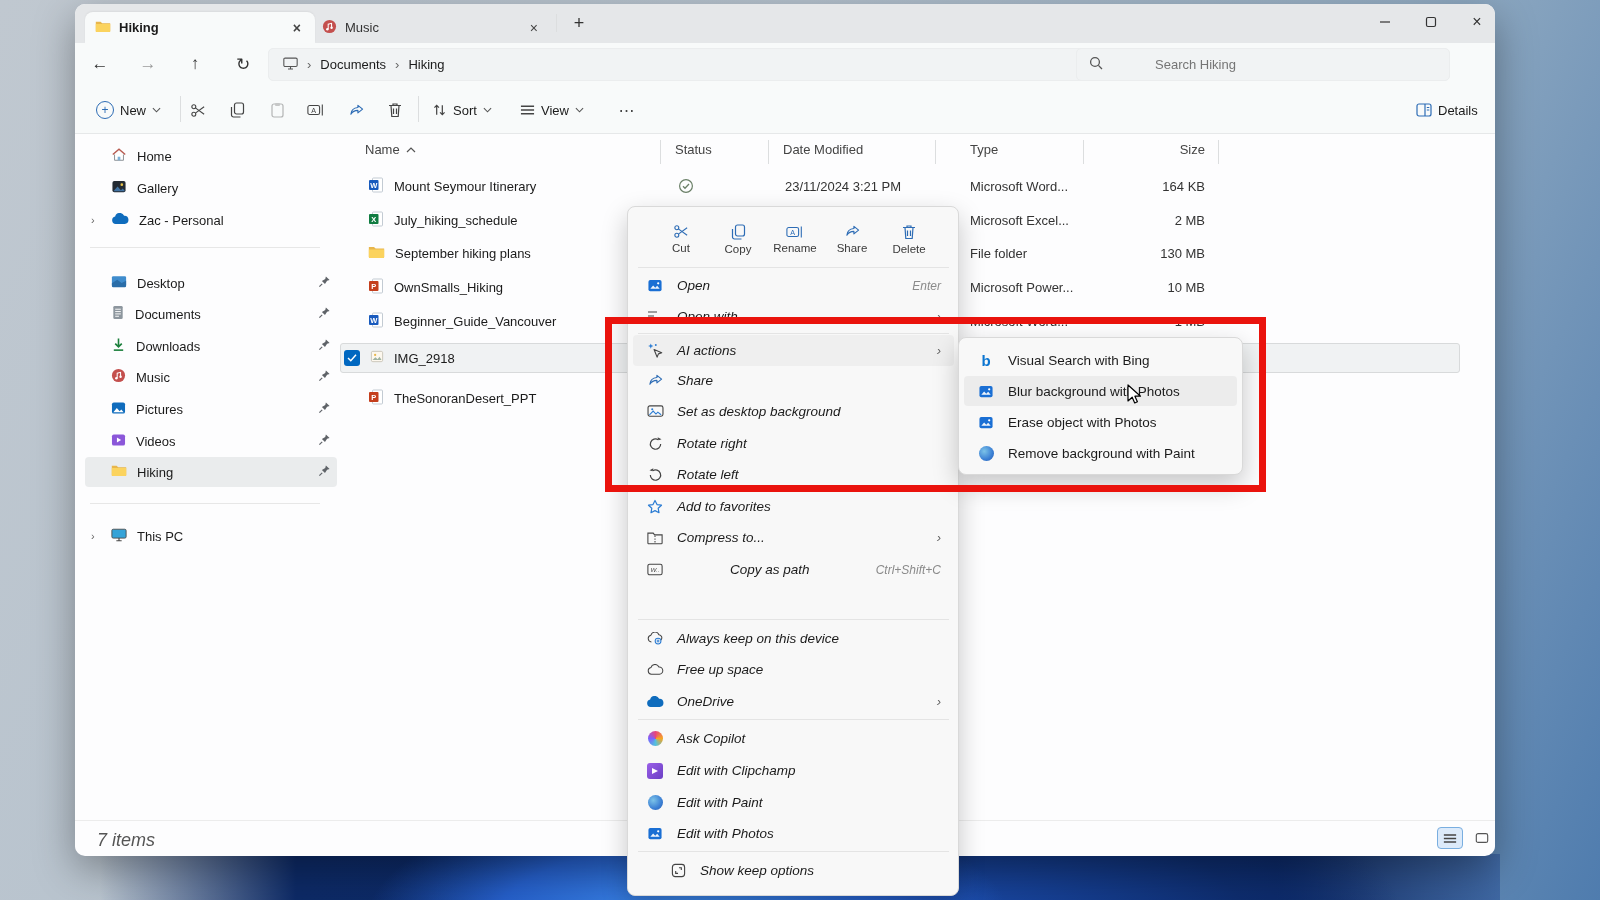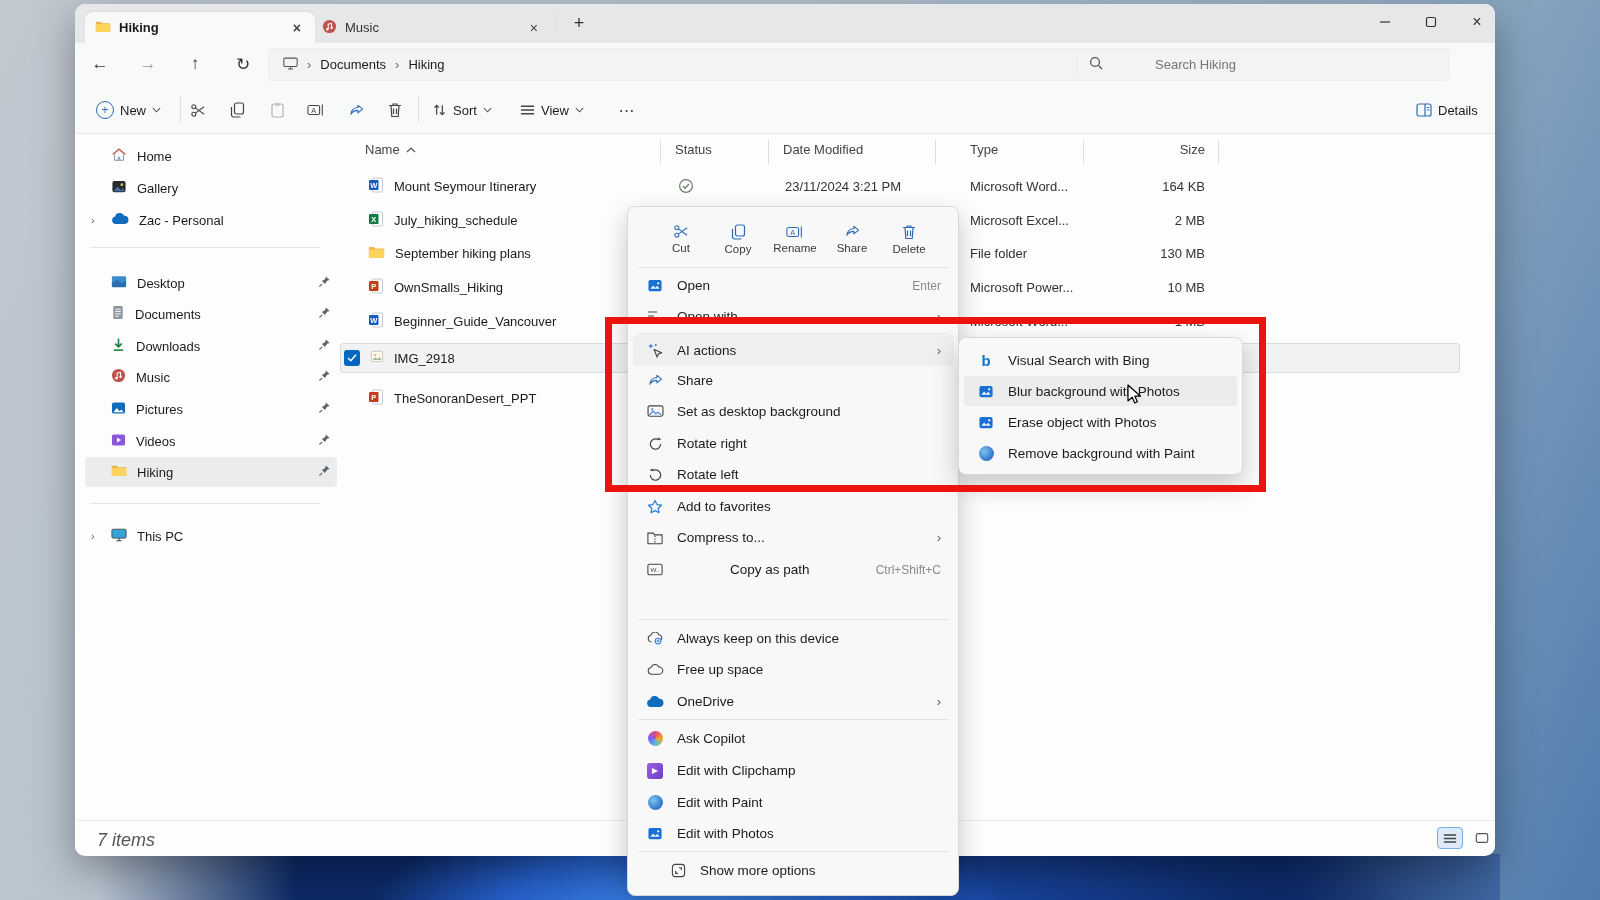--- a/index.html
+++ b/index.html
@@ -43,21 +43,21 @@
   .selrow{left:340px;top:343px;width:1120px;height:30px;background:#f0f2f3;border:1px solid #d8dadb;border-radius:3px;box-sizing:border-box;}
   .checkbox{width:16px;height:16px;background:#0067c0;border-radius:3px;display:flex;align-items:center;justify-content:center;}
   
   .statusbar{left:75px;top:820px;width:1420px;height:35px;background:#fdfdfe;border-top:1px solid #ececec;border-radius:0 0 10px 10px;}
   .viewtoggle{width:26px;height:22px;border-radius:4px;display:flex;align-items:center;justify-content:center;}
   .viewtoggle.active{background:#dceafa;border:1px solid #79aee0;box-sizing:border-box;}
   
   .ctxmenu{left:627px;top:206px;width:332px;height:690px;background:#f8f8f8;border:1px solid #d9d9d9;
     border-radius:8px;box-shadow:0 10px 26px rgba(0,0,0,.22);z-index:10;box-sizing:border-box;}
   .cmdbtn{position:absolute;top:8px;width:58px;height:48px;display:flex;flex-direction:column;align-items:center;justify-content:center;gap:3px;border-radius:4px;font-size:11.5px;color:#3a3a3a;}
-  .mi{position:absolute;left:5px;width:321px;height:31px;display:flex;align-items:center;gap:13px;padding:0 13px;border-radius:4px;font-size:13.5px;color:#1b1b1b;box-sizing:border-box;}
+  .mi{position:absolute;left:5px;width:321px;height:31px;display:flex;align-items:center;gap:13px;padding:0 13px;border-radius:4px;font-size:13.5px;color:#1b1b1b;box-sizing:border-box;font-style:italic;}
   .mi.hl{background:#efefef;}
   .mi .ic{width:18px;display:flex;justify-content:center;align-items:center;flex:none;}
   .mi .lbl{flex:1;white-space:nowrap;}
   .mi .sc{color:#8a8a8a;font-size:12px;}
   .mi .chev{color:#5f5f5f;font-size:13px;}
   .mdiv{position:absolute;left:10px;width:311px;height:1px;background:#e4e4e4;}
   
   .submenu{left:958px;top:337px;width:285px;height:138px;background:#f8f8f8;border:1px solid #d9d9d9;
     border-radius:8px;box-shadow:0 10px 26px rgba(0,0,0,.22);z-index:12;box-sizing:border-box;}
   .smi{position:absolute;left:5px;width:273px;height:30px;display:flex;align-items:center;gap:13px;padding:0 13px;border-radius:4px;font-size:13.5px;box-sizing:border-box;}
@@ -641,21 +641,21 @@
       <span class="lbl">Edit with Photos</span>
     </div>
     <div class="mdiv" style="top:644px;"></div>
     <div class="mi" style="top:648px;padding-left:36px;">
       <span class="ic">
           <svg width="15" height="15" viewBox="0 0 16 16">
             <rect x="1.5" y="1.5" width="13" height="13" rx="3" fill="none" stroke="#444" stroke-width="1.2"></rect>
             <path d="M8.5 5h2.5v2.5M7.5 11H5V8.5" fill="none" stroke="#444" stroke-width="1.2"></path>
           </svg>
         </span>
-      <span class="lbl">Show more options</span>
+      <span class="lbl">Show keep options</span>
     </div>
   </div>
 
   <div class="abs submenu">
     <div class="smi" style="top:7px;">
       <span class="ic" style="width:18px;display:flex;justify-content:center;">
           <span style="color:#0b75d1;font-weight:bold;font-size:15px;line-height:1;">b</span>
         </span>
       <span class="lbl">Visual Search with Bing</span>
     </div>

